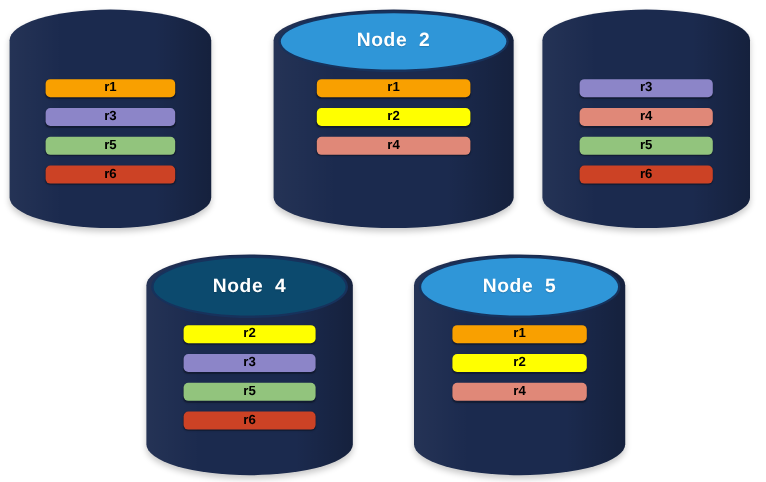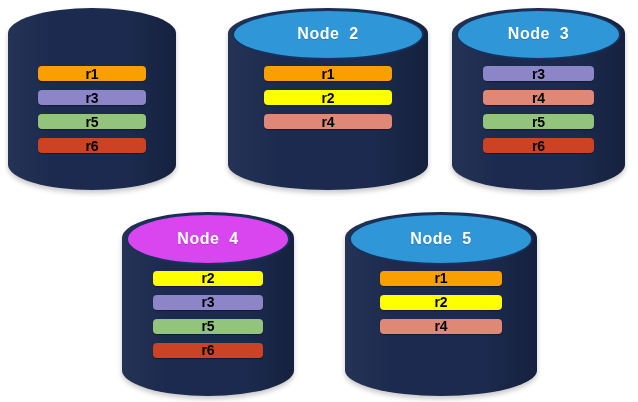--- a/index.html
+++ b/index.html
@@ -92,21 +92,21 @@
     gap: 9px;
   }
 
   .replica {
     height: 15px;
     border-radius: 4px;
     display: flex;
     align-items: center;
     justify-content: center;
     color: #000000;
-    font-size: 14px;
+    font-size: 11px;
     font-weight: bold;
     line-height: 1;
     box-shadow: 0 1px 1px rgba(0,0,0,0.35);
   }
 </style>
 </head>
 <body>
 
 <div id="diagram">
     <div class="node" style="left: 8px; top: 8px; width: 168px; height: 182px;">
@@ -127,44 +127,41 @@
       </div>
       <div class="replica-list">
         <div class="replica" style="background: rgb(249, 160, 0); color: rgb(0, 0, 0);">r1</div>
         <div class="replica" style="background: rgb(255, 255, 0); color: rgb(0, 0, 0);">r2</div>
         <div class="replica" style="background: rgb(224, 136, 120); color: rgb(0, 0, 0);">r4</div>
       </div>
     </div>
     <div class="node" style="left: 452px; top: 8px; width: 173px; height: 182px;">
       <div class="node-body" style="background: rgb(27, 42, 78);"></div>
       <div class="node-shade"></div>
-      <div class="node-top" style="background: rgb(47, 150, 216); border-color: rgb(23, 50, 92);">
-        <div class="node-title" style="color: rgb(255, 255, 255);">Node  3</div>
-      </div>
       <div class="replica-list">
         <div class="replica" style="background: rgb(140, 133, 200); color: rgb(0, 0, 0);">r3</div>
         <div class="replica" style="background: rgb(224, 136, 120); color: rgb(0, 0, 0);">r4</div>
         <div class="replica" style="background: rgb(146, 196, 125); color: rgb(0, 0, 0);">r5</div>
         <div class="replica" style="background: rgb(204, 66, 37); color: rgb(0, 0, 0);">r6</div>
       </div>
     </div>
     <div class="node" style="left: 122px; top: 212px; width: 172px; height: 184px;">
       <div class="node-body" style="background: rgb(27, 42, 78);"></div>
       <div class="node-shade"></div>
-      <div class="node-top" style="background: #d946ef; border-color: rgb(23, 50, 92);">
+      <div class="node-top" style="background: #0c4a6e; border-color: rgb(23, 50, 92);">
         <div class="node-title" style="color: rgb(255, 255, 255);">Node  4</div>
       </div>
       <div class="replica-list">
         <div class="replica" style="background: rgb(255, 255, 0); color: rgb(0, 0, 0);">r2</div>
         <div class="replica" style="background: rgb(140, 133, 200); color: rgb(0, 0, 0);">r3</div>
         <div class="replica" style="background: rgb(146, 196, 125); color: rgb(0, 0, 0);">r5</div>
         <div class="replica" style="background: rgb(204, 66, 37); color: rgb(0, 0, 0);">r6</div>
       </div>
     </div>
-    <div class="node" style="left: 345px; top: 212px; width: 192px; height: 184px;">
+    <div class="node" style="left: 345px; top: 212px; width: 176px; height: 184px;">
       <div class="node-body" style="background: rgb(27, 42, 78);"></div>
       <div class="node-shade"></div>
       <div class="node-top" style="background: rgb(47, 150, 216); border-color: rgb(23, 50, 92);">
         <div class="node-title" style="color: rgb(255, 255, 255);">Node  5</div>
       </div>
       <div class="replica-list">
         <div class="replica" style="background: rgb(249, 160, 0); color: rgb(0, 0, 0);">r1</div>
         <div class="replica" style="background: rgb(255, 255, 0); color: rgb(0, 0, 0);">r2</div>
         <div class="replica" style="background: rgb(224, 136, 120); color: rgb(0, 0, 0);">r4</div>
       </div>

